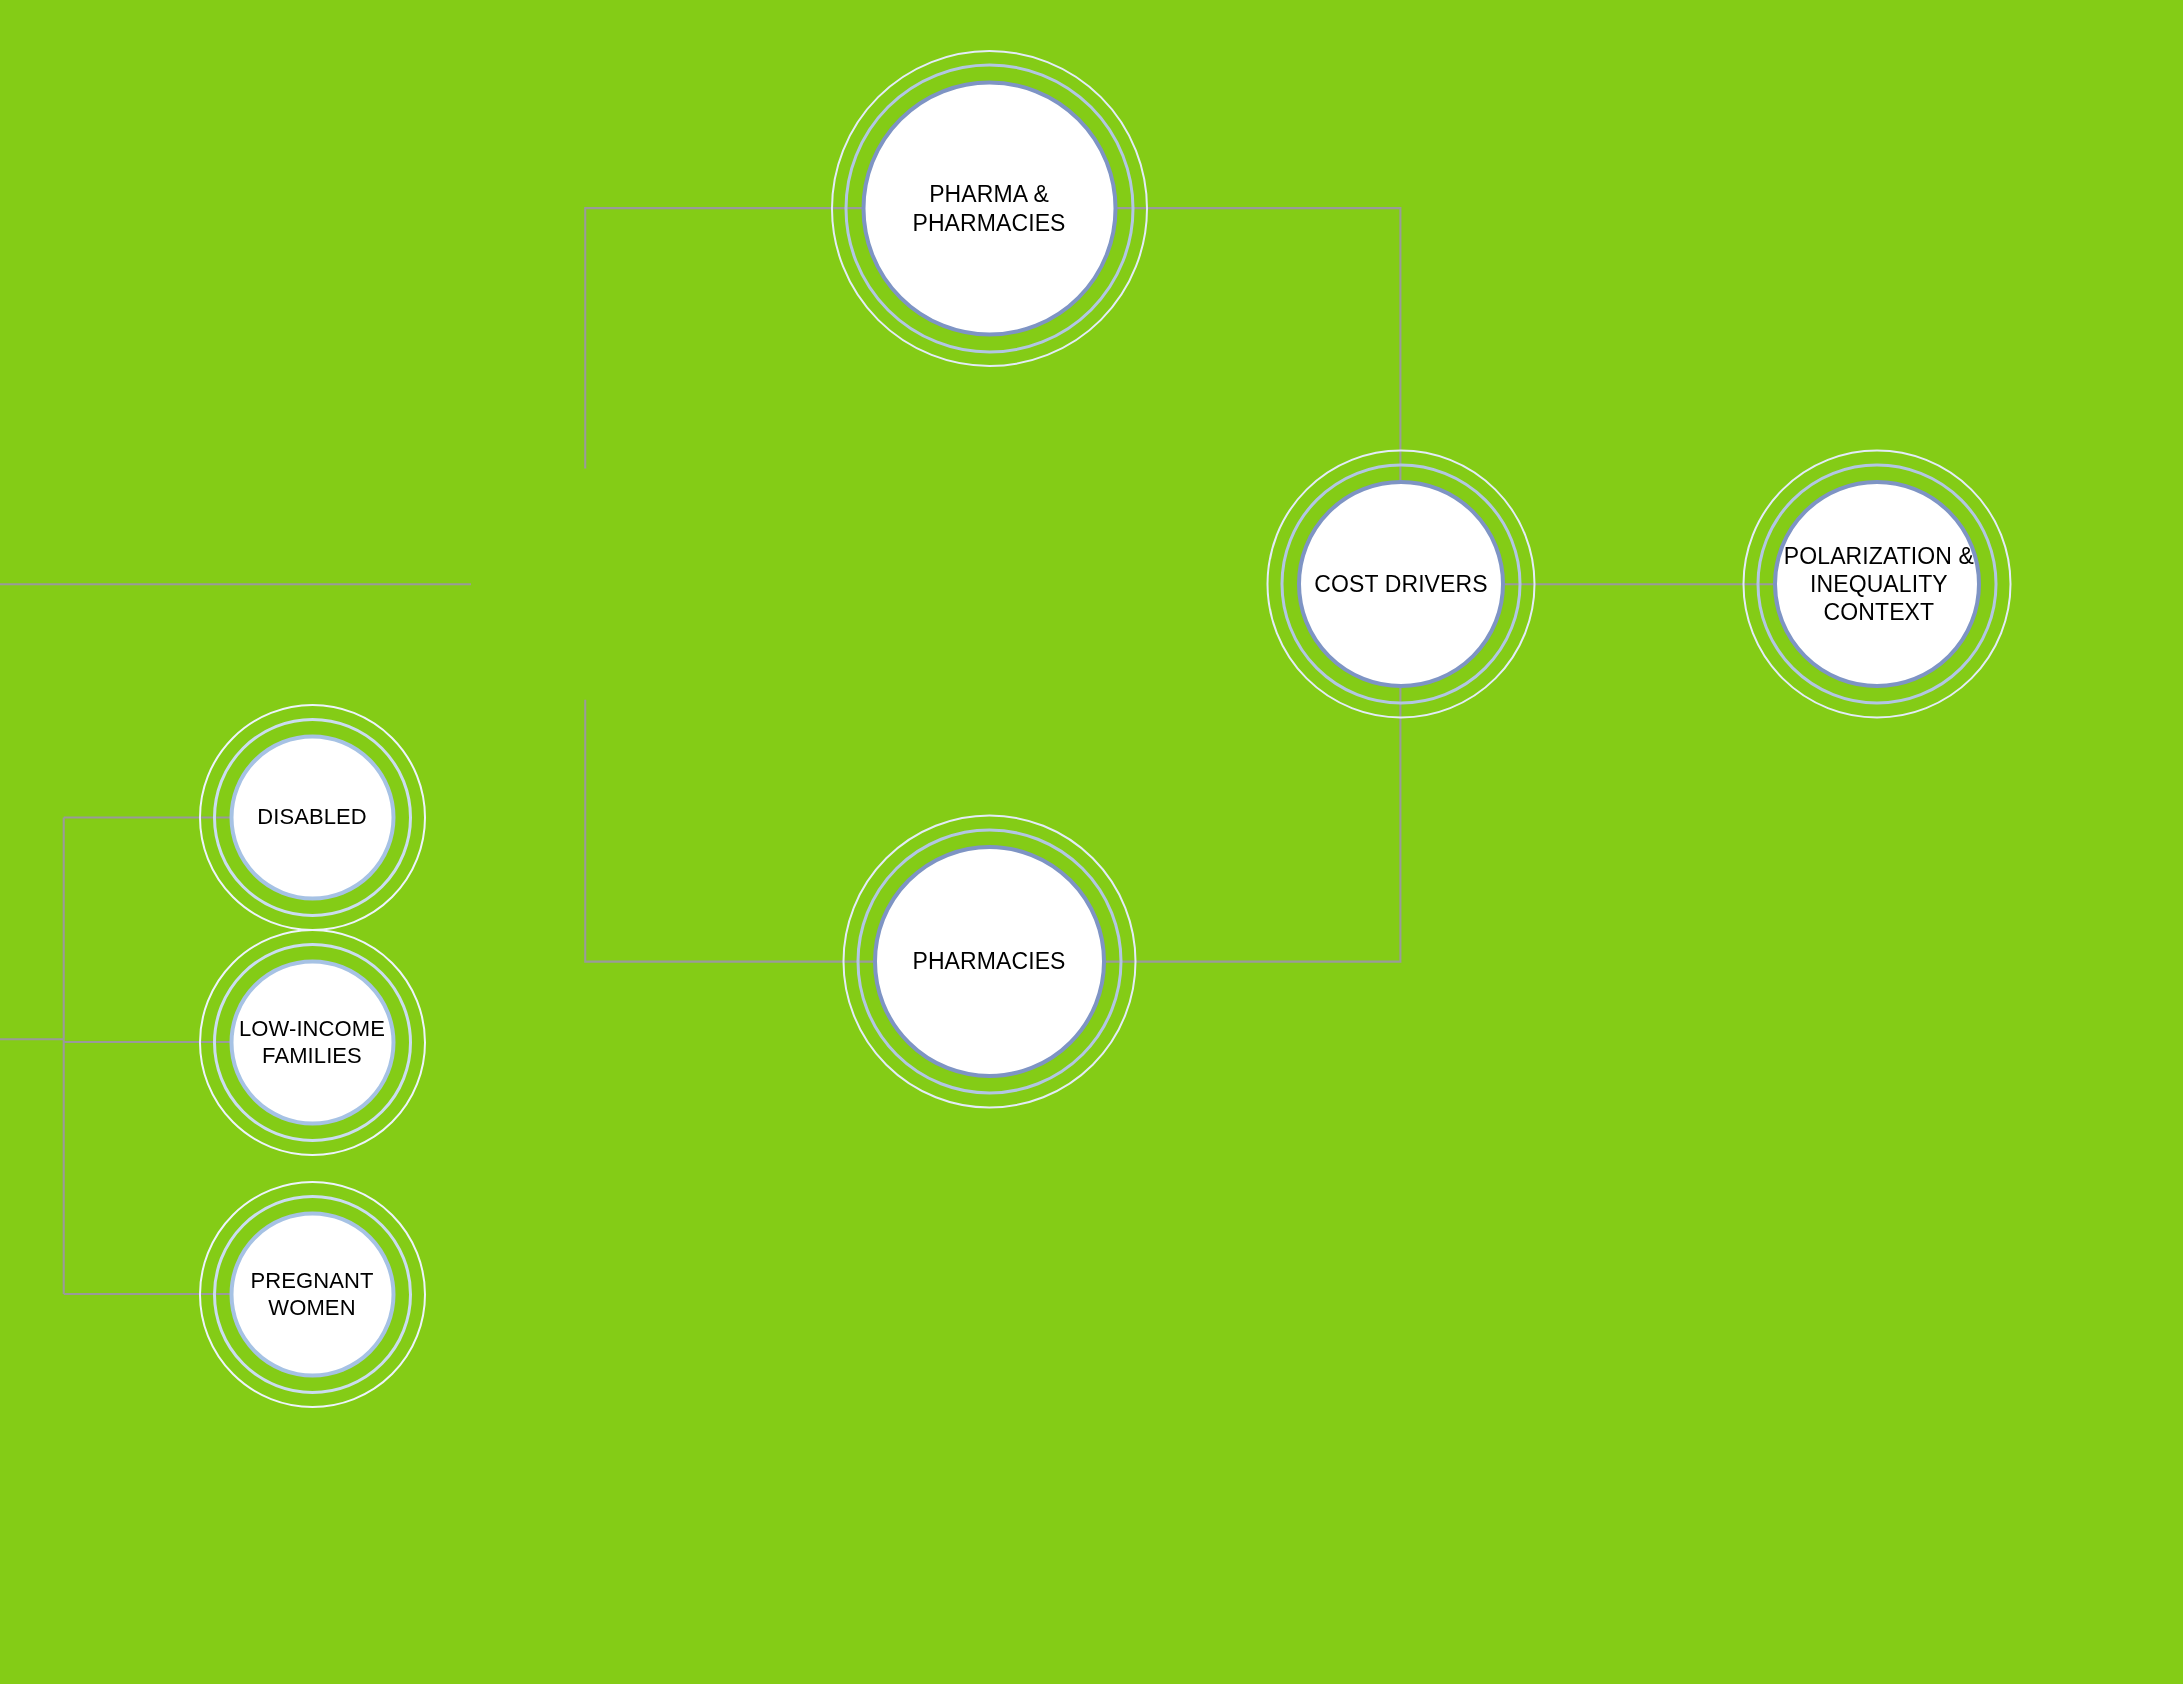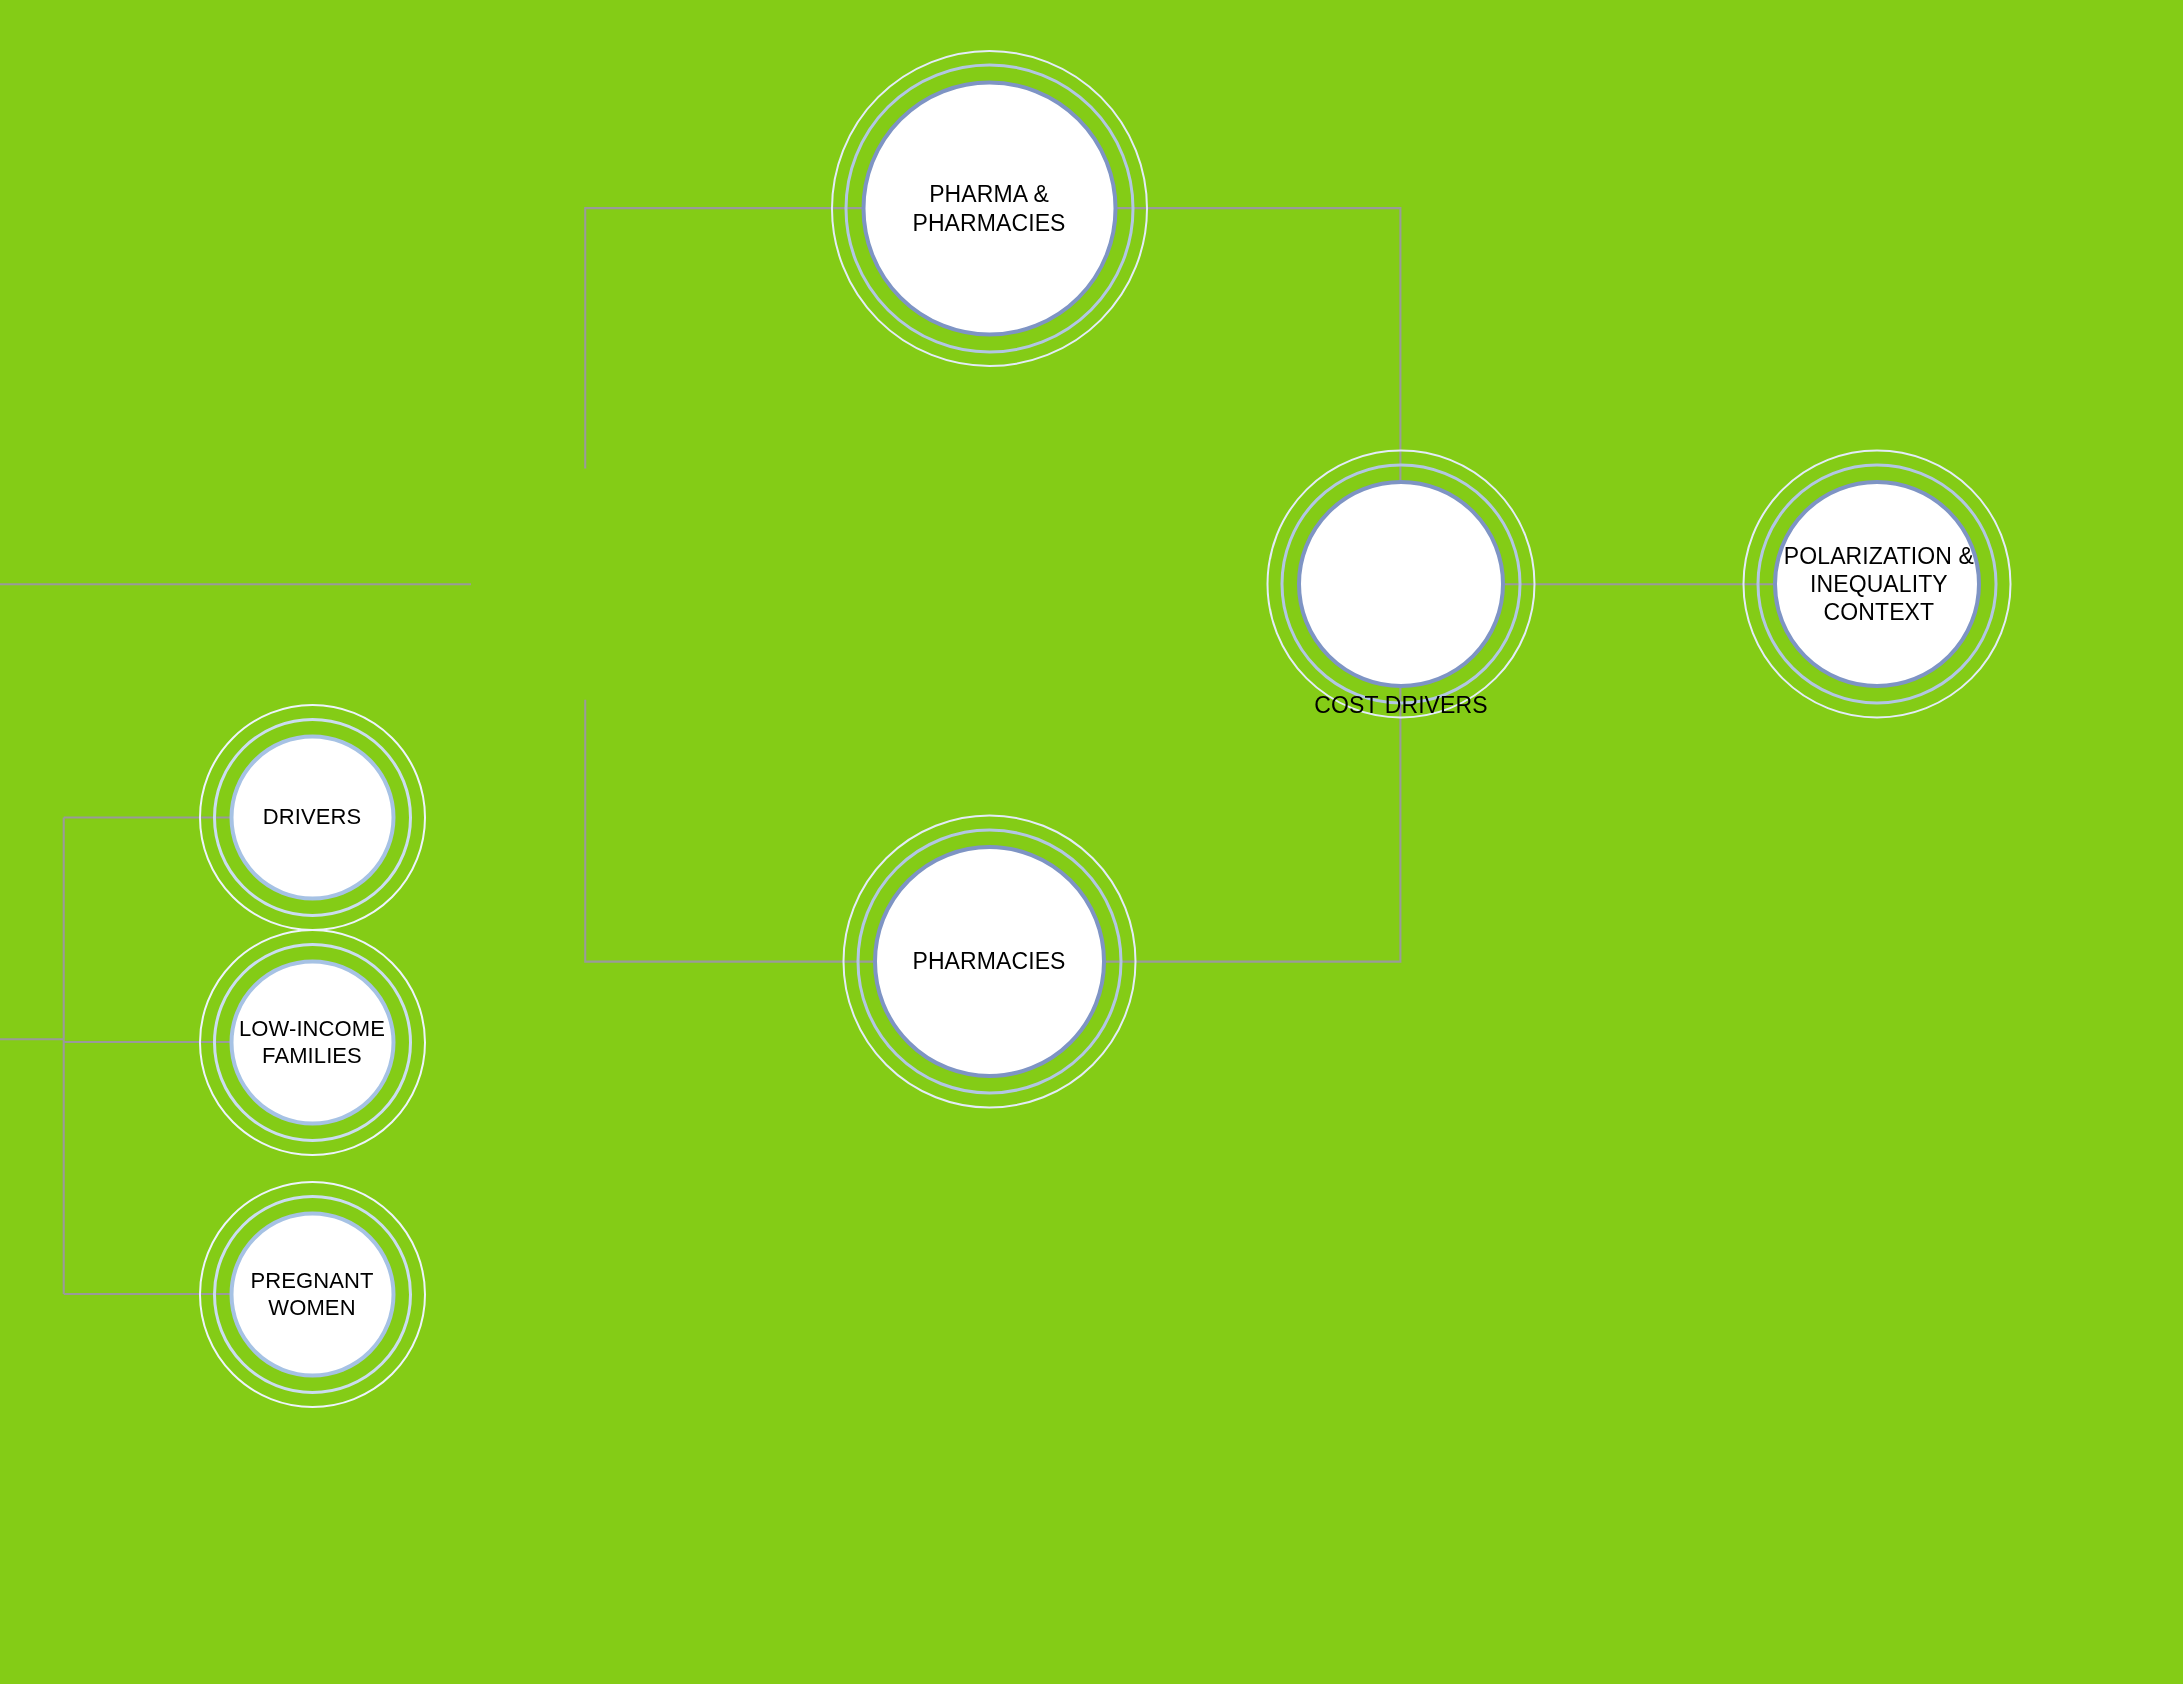--- a/index.html
+++ b/index.html
@@ -76,21 +76,21 @@
       <path d="M 92 1868 L 332 1868" fill="none" stroke="#9a9a9a" stroke-width="3" stroke-linecap="butt" stroke-linejoin="miter"></path>
     </svg>
   <div id="nodes">
       <div class="node" style="left: 989px; top: 208px; width: 319px; height: 319px;">
         <div class="ring" style="width: 317px; height: 317px; border-width: 2.1px; border-color: rgb(227, 236, 248);"></div>
         <div class="ring" style="width: 290px; height: 290px; border-width: 3.5px; border-color: rgb(178, 198, 227);"></div>
         <div class="ring" style="width: 256px; height: 256px; border-width: 4.2px; border-color: rgb(126, 148, 196); background: rgb(255, 255, 255); z-index: 2;"></div>
         <div class="label" style="font-size: 23px; color: rgb(0, 0, 0);">PHARMA &amp;
 PHARMACIES</div>
       </div>
-      <div class="node" style="left: 1401px; top: 584px; width: 270px; height: 270px; align-items: flex-end;">
+      <div class="node" style="left: 1401px; top: 584px; width: 270px; height: 270px;">
         <div class="ring" style="width: 269px; height: 269px; border-width: 2.1px; border-color: rgb(227, 236, 248);"></div>
         <div class="ring" style="width: 241px; height: 241px; border-width: 3.5px; border-color: rgb(178, 198, 227);"></div>
         <div class="ring" style="width: 208px; height: 208px; border-width: 4.2px; border-color: rgb(126, 148, 196); background: rgb(255, 255, 255); z-index: 2;"></div>
         <div class="label" style="font-size: 23px; color: rgb(0, 0, 0);">COST DRIVERS</div>
       </div>
       <div class="node" style="left: 1877px; top: 584px; width: 270px; height: 270px;">
         <div class="ring" style="width: 269px; height: 269px; border-width: 2.1px; border-color: rgb(227, 236, 248);"></div>
         <div class="ring" style="width: 241px; height: 241px; border-width: 3.5px; border-color: rgb(178, 198, 227);"></div>
         <div class="ring" style="width: 208px; height: 208px; border-width: 4.2px; border-color: rgb(126, 148, 196); background: rgb(255, 255, 255); z-index: 2;"></div>
         <div class="label" style="font-size: 23px; color: rgb(0, 0, 0); padding-left: 8px;">POLARIZATION &amp;
@@ -100,21 +100,21 @@
       <div class="node" style="left: 989px; top: 961px; width: 295px; height: 295px;">
         <div class="ring" style="width: 294px; height: 294px; border-width: 2.1px; border-color: rgb(227, 236, 248);"></div>
         <div class="ring" style="width: 266px; height: 266px; border-width: 3.5px; border-color: rgb(178, 198, 227);"></div>
         <div class="ring" style="width: 233px; height: 233px; border-width: 4.2px; border-color: rgb(126, 148, 196); background: rgb(255, 255, 255); z-index: 2;"></div>
         <div class="label" style="font-size: 23px; color: rgb(0, 0, 0);">PHARMACIES</div>
       </div>
       <div class="node" style="left: 312px; top: 817px; width: 229px; height: 229px;">
         <div class="ring" style="width: 227px; height: 227px; border-width: 2.1px; border-color: rgb(237, 244, 252);"></div>
         <div class="ring" style="width: 199px; height: 199px; border-width: 3.5px; border-color: rgb(202, 220, 240);"></div>
         <div class="ring" style="width: 166px; height: 166px; border-width: 4.2px; border-color: rgb(166, 194, 228); background: rgb(255, 255, 255); z-index: 2;"></div>
-        <div class="label" style="font-size: 22px; color: rgb(0, 0, 0);">DRIVERS</div>
+        <div class="label" style="font-size: 22px; color: rgb(0, 0, 0);">DISABLED</div>
       </div>
       <div class="node" style="left: 312px; top: 1042px; width: 229px; height: 229px;">
         <div class="ring" style="width: 227px; height: 227px; border-width: 2.1px; border-color: rgb(237, 244, 252);"></div>
         <div class="ring" style="width: 199px; height: 199px; border-width: 3.5px; border-color: rgb(202, 220, 240);"></div>
         <div class="ring" style="width: 166px; height: 166px; border-width: 4.2px; border-color: rgb(166, 194, 228); background: rgb(255, 255, 255); z-index: 2;"></div>
         <div class="label" style="font-size: 22px; color: rgb(0, 0, 0);">LOW-INCOME
 FAMILIES</div>
       </div>
       <div class="node" style="left: 312px; top: 1294px; width: 229px; height: 229px; justify-content: center;">
         <div class="ring" style="width: 227px; height: 227px; border-width: 2.1px; border-color: rgb(237, 244, 252);"></div>

